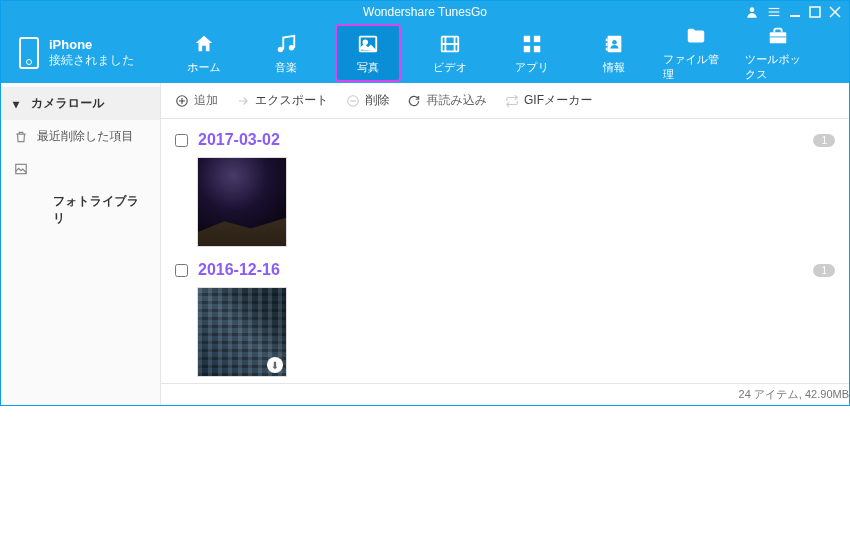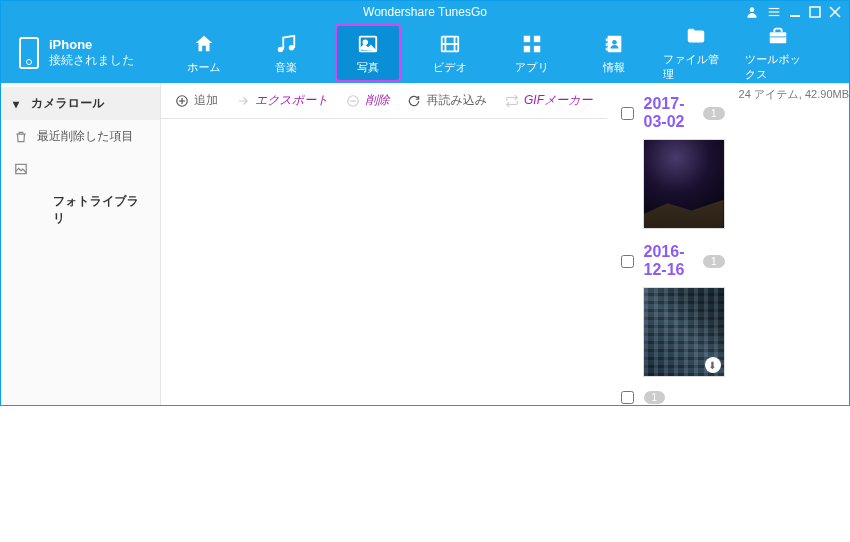--- a/index.html
+++ b/index.html
@@ -19,24 +19,24 @@
 .nav-item { width: 66px; height: 58px; display: flex; flex-direction: column; align-items: center; justify-content: center; gap: 4px; cursor: pointer; border-radius: 4px; }
 .nav-item.active { background: #0a8fd6; border: 2px solid #d946ef; }
 .nav-item .label { font-size: 11px; }
 .nav-icon { width: 24px; height: 24px; display: flex; align-items: center; justify-content: center; }
 .body { flex: 1; display: flex; min-height: 0; }
 .sidebar { width: 160px; border-right: 1px solid #e5e5e5; background: #fafafa; padding-top: 4px; }
 .sb-item { display: flex; align-items: center; gap: 8px; padding: 8px 12px; cursor: pointer; color: #555; font-size: 12px; }
 .sb-item.group { font-weight: 600; color: #333; background: #f0f0f0; }
 .sb-item .chev { width: 10px; }
 .sb-icon { width: 16px; height: 16px; display: inline-flex; align-items: center; justify-content: center; color: #888; }
-.main { flex: 1; display: flex; min-width: 0; }
+.main { flex: 1; display: flex; flex-direction: column; min-width: 0; }
 .toolbar { height: 36px; border-bottom: 1px solid #e5e5e5; display: flex; align-items: center; gap: 18px; padding: 0 14px; color: #666; font-size: 12px; }
 .tb-btn { display: flex; align-items: center; gap: 5px; cursor: pointer; }
-.tb-btn.disabled { color: #a21caf; cursor: default; font-style: italic; }
+.tb-btn.disabled { color: #404040; cursor: default; }
 .tb-icon { width: 14px; height: 14px; display: inline-flex; align-items: center; justify-content: center; }
 .content { flex: 1; overflow-y: auto; padding: 6px 14px; }
 .section-head { display: flex; align-items: center; gap: 10px; padding: 6px 0; }
 .section-head input[type=checkbox] { width: 13px; height: 13px; }
 .section-head .date { font-weight: 600; color: #8b5cf6; font-size: 16px; flex: 1; }
 .badge { background: #ccc; color: #fff; font-size: 10px; padding: 1px 8px; border-radius: 8px; }
 .thumbs { display: flex; gap: 8px; padding: 2px 0 8px 22px; }
 .thumb { width: 90px; height: 90px; border: 1px solid #ddd; position: relative; overflow: hidden; cursor: pointer; }
 .dl-badge { position: absolute; bottom: 3px; right: 3px; width: 16px; height: 16px; background: #fff; border-radius: 50%; display: flex; align-items: center; justify-content: center; font-size: 10px; color: #666; }
 .statusbar { height: 22px; border-top: 1px solid #e5e5e5; display: flex; align-items: center; justify-content: flex-end; font-size: 11px; color: #777; }

